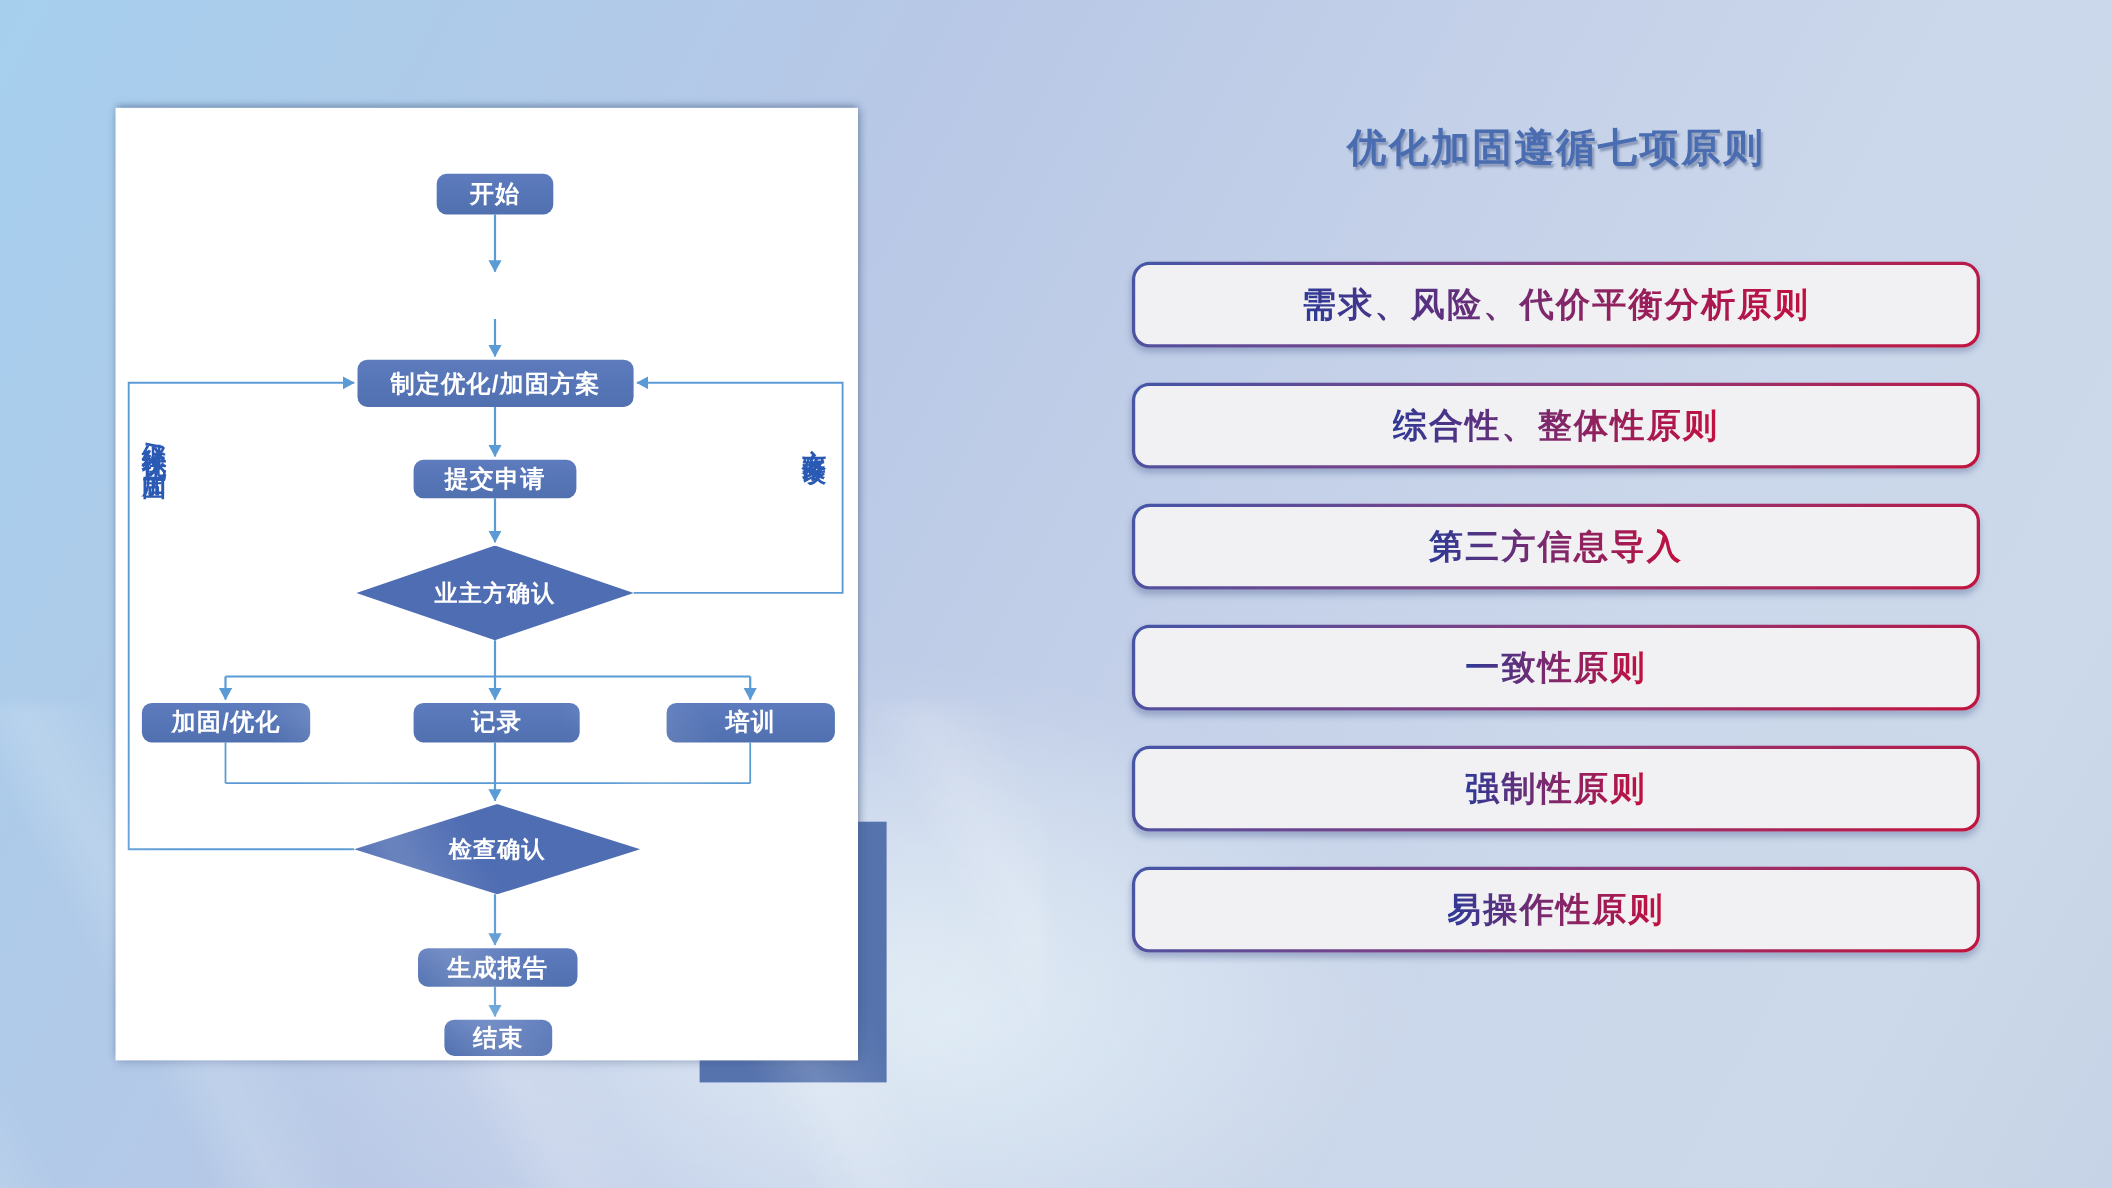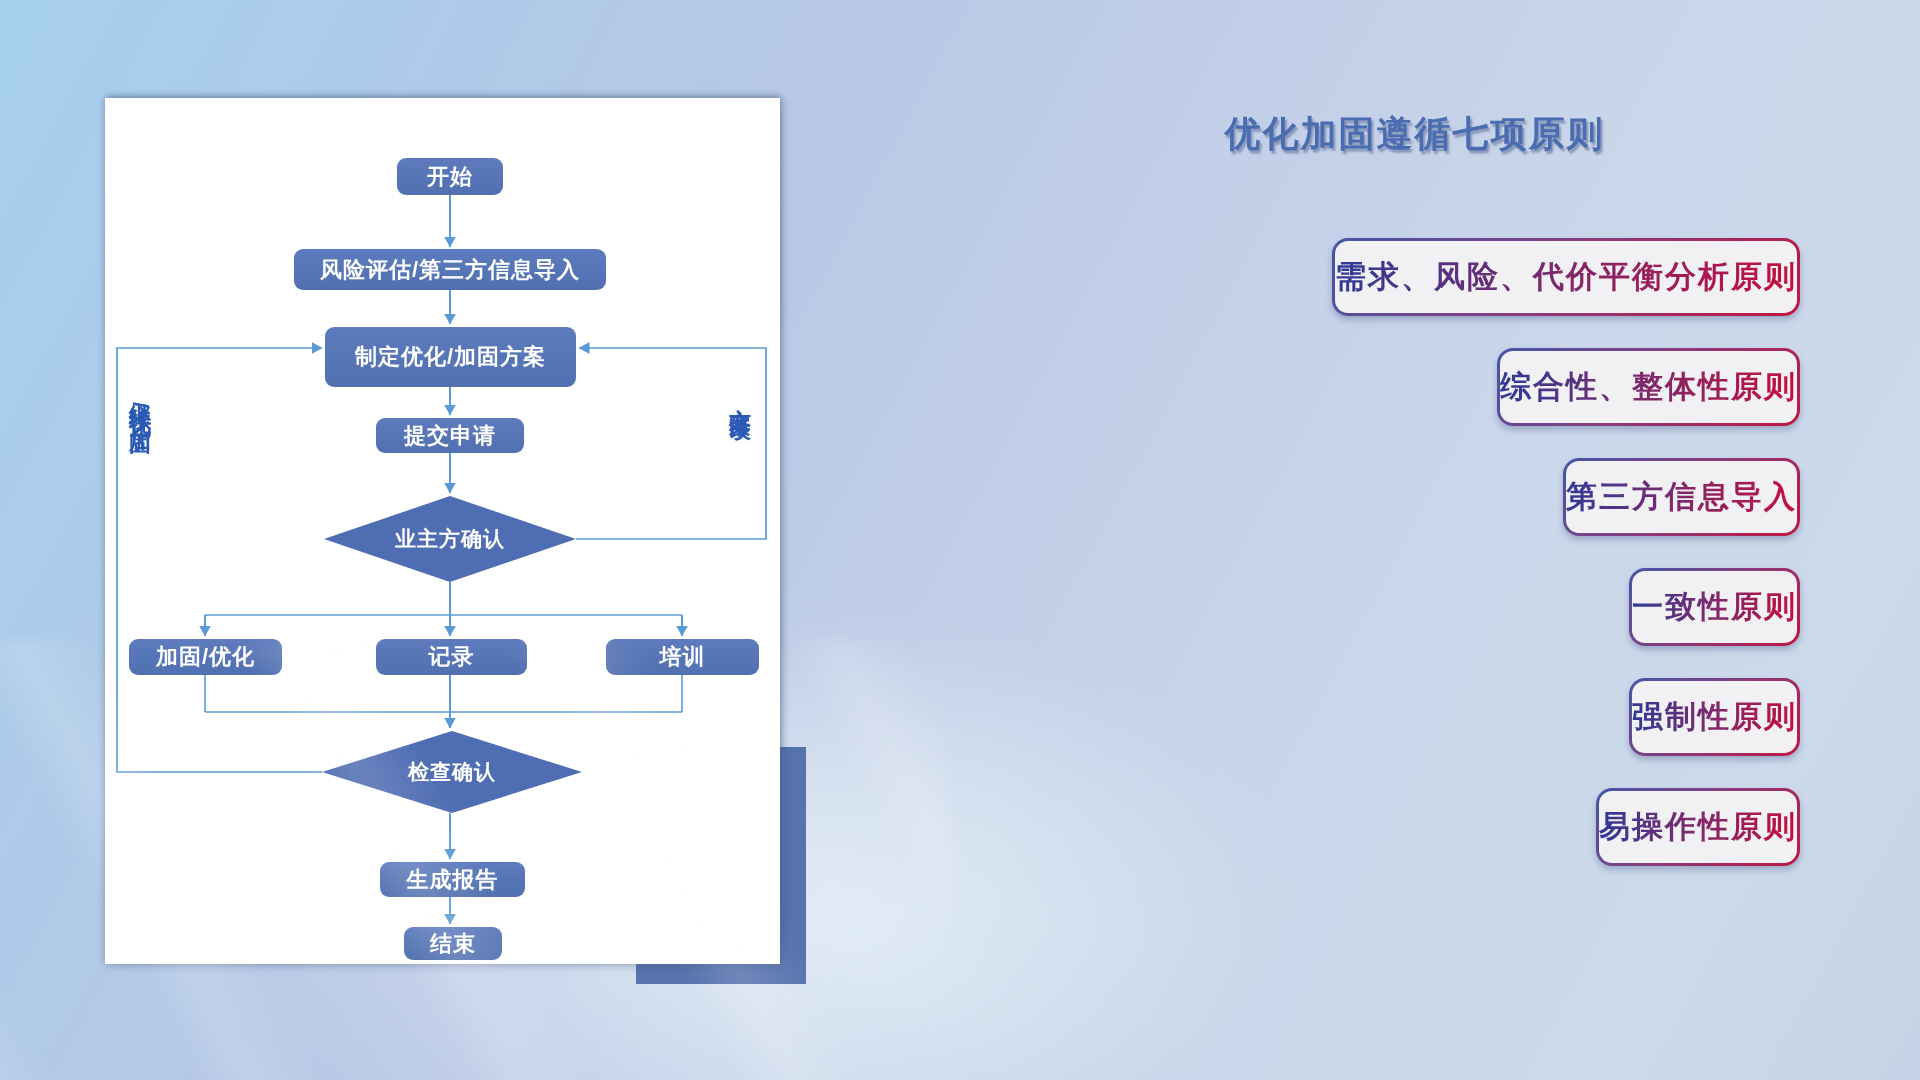--- a/index.html
+++ b/index.html
@@ -23,21 +23,21 @@
     color:#fff;font-weight:700;font-size:22px;letter-spacing:1px;}
   .fdiamond{position:absolute;display:flex;align-items:center;justify-content:center;
     background:#4f6db3;clip-path:polygon(50% 0,100% 50%,50% 100%,0 50%);
     color:#fff;font-weight:700;font-size:21px;letter-spacing:1px;}
   .vlabel{position:absolute;writing-mode:vertical-rl;text-orientation:mixed;
     color:#2b5ab5;font-weight:700;font-size:22px;letter-spacing:4px;line-height:1;}
   
   .slide-title{position:absolute;left:1029px;top:110px;width:771px;text-align:center;
     font-size:36px;font-weight:800;color:#4a6cb0;letter-spacing:2px;
     text-shadow:2px 3px 2px rgba(95,112,152,0.6);}
-  .principles{position:absolute;left:1029px;top:238px;width:771px;display:flex;flex-direction:column;gap:32px;align-items:flex-end;}
+  .principles{position:absolute;left:1029px;top:238px;width:771px;display:flex;flex-direction:column;gap:32px;}
   .pbox{height:78px;border-radius:16px;padding:3px;box-sizing:border-box;
     background:linear-gradient(135deg,#4456a8 0%,#8b3a7a 50%,#c2143e 100%);
     box-shadow:0 4px 6px rgba(70,90,140,0.35);}
   .pbox-inner{width:100%;height:100%;border-radius:13px;background:#f1f1f4;
     display:flex;align-items:center;justify-content:center;}
   .ptext{display:inline-block;font-size:31px;font-weight:600;letter-spacing:2px;
     background:linear-gradient(90deg,#2f3a96 0%,#7a2a6e 45%,#c40f3e 100%);
     -webkit-background-clip:text;background-clip:text;color:transparent;}
 </style>
 </head>
@@ -73,25 +73,22 @@
         <line x1="345" y1="799" x2="345" y2="826" marker-end="url(#ah)"></line>
         <polyline stroke-width="1.7" points="217,674 12,674 12,250 217,250" marker-end="url(#ah)"></polyline>
         <polyline stroke-width="1.7" points="471,441 661,441 661,250 474,250" marker-end="url(#ah)"></polyline>
       </g>
     </svg>
 
     <div class="fnode" style="left:292px;top:60px;width:106px;height:37px;font-family:Liberation Mono, monospace;">
       <span>开始</span>
     </div>
 
-    <div class="fnode" style="left:189px;top:151px;width:312px;height:41px;">
-      <span>风险评估/第三方信息导入</span>
-    </div>
 
-    <div class="fnode" style="left:220px;top:229px;width:251px;height:60px;">
+    <div class="fnode" style="left:220px;top:229px;width:251px;height:43px;">
       <span>制定优化/加固方案</span>
     </div>
 
     <div class="fnode" style="left:271px;top:320px;width:148px;height:35px;text-align:center;">
       <span>提交申请</span>
     </div>
 
     <div class="fdiamond" style="left:219px;top:398px;width:252px;height:86px;">
       <span>业主方确认</span>
     </div>

